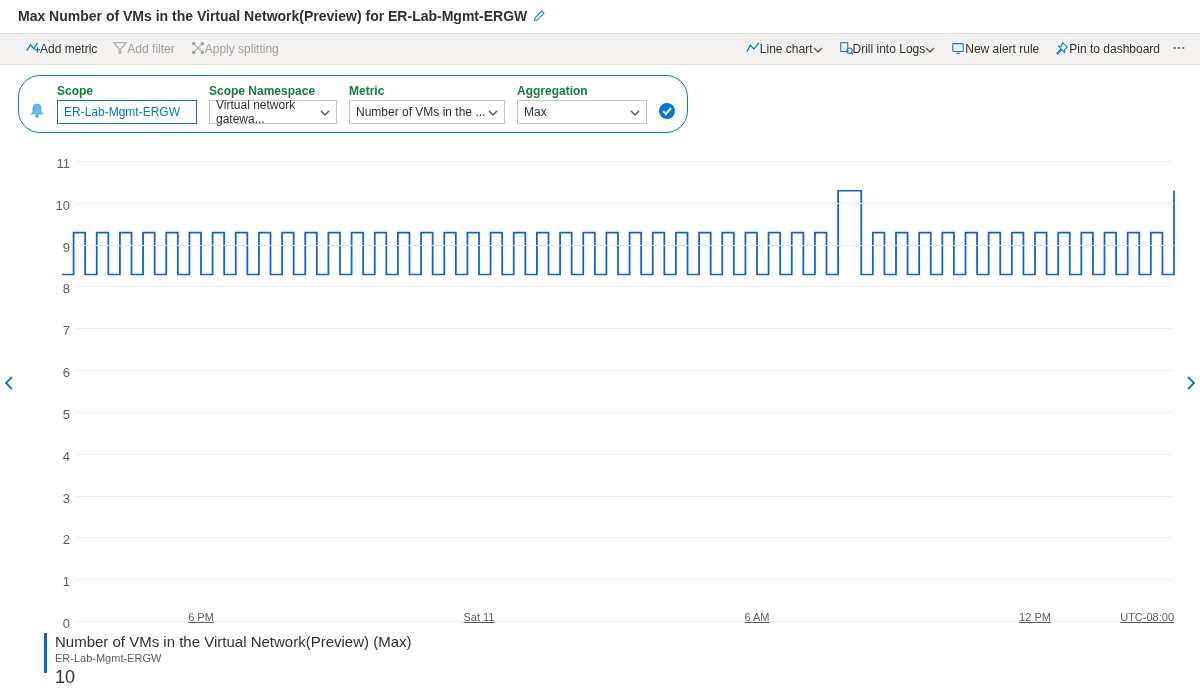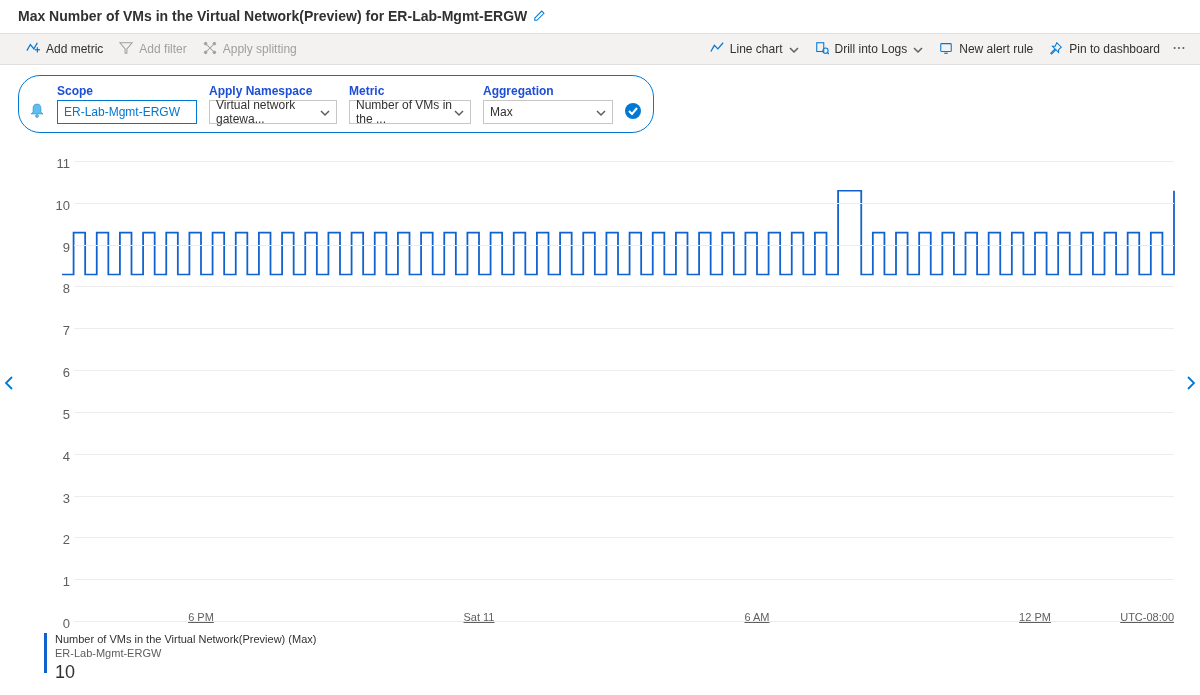--- a/index.html
+++ b/index.html
@@ -49,21 +49,20 @@
     height: 32px;
     background: var(--azure-toolbar-bg);
     border-top: 1px solid var(--azure-border-light);
     border-bottom: 1px solid var(--azure-border-light);
     padding: 0 10px 0 18px;
     font-size: 12px;
   }
   .tb-btn {
     display: flex;
     align-items: center;
-    gap: 6px;
     padding: 0 8px;
     height: 32px;
     cursor: pointer;
     white-space: nowrap;
     text-align: center;
   }
   .tb-btn.disabled { color: var(--azure-disabled); cursor: default; }
   .tb-icon svg { width: 14px; height: 14px; }
   .tb-icon.blue svg { stroke: var(--azure-blue); fill: var(--azure-blue); }
   .tb-icon.grey svg { stroke: var(--azure-disabled); fill: var(--azure-disabled); }
@@ -85,36 +84,36 @@
     padding: 8px 12px 8px 10px;
     position: relative;
   }
   .bell-badge svg { width:16px;height:16px;fill:#5fbeef;stroke:#1386c7;stroke-width:0.5; }
   .bell-badge { margin-top:14px; }
   .sel-block {
     display: flex;
     flex-direction: column;
     gap: 2px;
   }
-  .sel-label { font-size: 12px; font-weight: 600; color:#1d4ed8; }
+  .sel-label { font-size: 12px; font-weight: 600; color:#15803d; }
   .sel-input {
     display:flex; align-items:center; justify-content:space-between;
     border:1px solid var(--azure-border);
     background:#fff;
     height:24px;
     font-size:12px;
     padding:0 6px;
     color:#323130;
     min-width:120px;
   }
   .sel-input.highlight { border:1px solid var(--azure-blue); color: var(--azure-blue); }
   .sel-input .chev svg { width:10px; height:10px; }
   #sel-scope .sel-input{width:140px;}
   #sel-ns .sel-input   {width:128px;}
-  #sel-metric .sel-input{width:122px;}
+  #sel-metric .sel-input{width:156px;}
   #sel-agg .sel-input  {width:130px;gap:36px;}
   .check-badge {
     width:16px;height:16px;border-radius:50%;background:var(--azure-blue);
     display:flex;align-items:center;justify-content:center;margin-top:14px;
   }
   .check-badge svg{width:10px;height:10px;stroke:#fff;stroke-width:2;fill:none;}
 
   
   .chart-shell { position:relative; margin: 6px 18px 0 18px; }
   .chart-area { position:relative; height: 460px; margin-left: 44px; margin-right: 8px; }
@@ -136,21 +135,21 @@
 
   
   .legend {
     margin: 6px 18px 0 44px;
     display:flex;
     align-items:flex-start;
     gap:8px;
   }
   .legend-bar { width:3px; height:40px; background: var(--chart-line); }
   .legend-text { display:flex; flex-direction:column; line-height:1.25; }
-  .legend-title { font-size:11px; color:#323130; }
+  .legend-title { font-size:15px; color:#323130; }
   .legend-sub   { font-size:11px; color: var(--azure-grey); }
   .legend-val   { font-size:18px; font-weight:400; color:#323130; }
 
   
   .side-arrow {
     position:absolute; top: 370px; width:18px; height:26px;
     display:flex;align-items:center;justify-content:center;
     color: var(--azure-blue); cursor:pointer;
   }
   .side-arrow.left  { left:0; }
@@ -266,21 +265,21 @@
     </span>
 
     <div class="sel-block" id="sel-scope">
       <span class="sel-label">Scope</span>
       <div class="sel-input highlight">
         <span>ER-Lab-Mgmt-ERGW</span>
       </div>
     </div>
 
     <div class="sel-block" id="sel-ns">
-      <span class="sel-label">Apply Namespace</span>
+      <span class="sel-label">Scope Namespace</span>
       <div class="sel-input">
         <span>Virtual network gatewa...</span>
         <span class="chev"><svg viewBox="0 0 10 10">
               <polyline points="1,3 5,7 9,3"></polyline>
             </svg></span>
       </div>
     </div>
 
     <div class="sel-block" id="sel-metric">
       <span class="sel-label">Metric</span>

